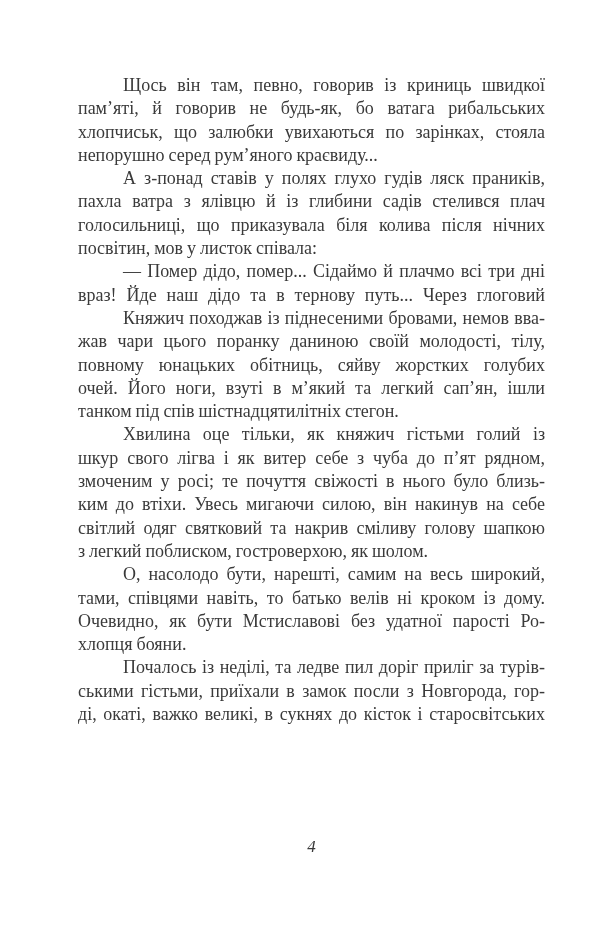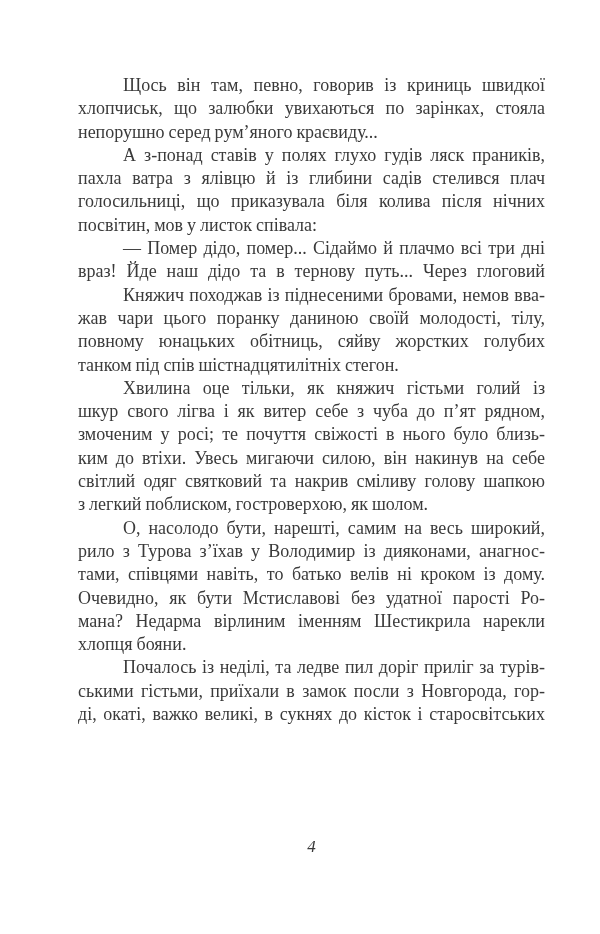--- a/index.html
+++ b/index.html
@@ -51,53 +51,53 @@
     color: #3a3a3a;
   }
 </style>
 </head>
 <body>
 
 <div class="book-page" style="background: rgb(255, 255, 255);">
   <div class="text-block" style="color: rgb(58, 58, 58);">
       <div class="para">
         <div class="line indent just">Щось він там, певно, говорив із криниць швидкої</div>
+        <div class="line just">пам’яті, й говорив не будь-як, бо ватага рибальських</div>
         <div class="line just">хлопчиськ, що залюбки увихаються по зарінках, стояла</div>
         <div class="line">непорушно серед рум’яного краєвиду...</div>
       </div>
       <div class="para">
         <div class="line indent just">А з-понад ставів у полях глухо гудів ляск праників,</div>
         <div class="line just">пахла ватра з ялівцю й із глибини садів стелився плач</div>
         <div class="line just">голосильниці, що приказувала біля колива після нічних</div>
         <div class="line">посвітин, мов у листок співала:</div>
       </div>
       <div class="para">
         <div class="line indent just">— Помер дідо, помер... Сідаймо й плачмо всі три дні</div>
         <div class="line just">враз! Йде наш дідо та в тернову путь... Через глоговий</div>
       </div>
       <div class="para">
         <div class="line indent just">Княжич походжав із піднесеними бровами, немов вва-</div>
         <div class="line just">жав чари цього поранку даниною своїй молодості, тілу,</div>
         <div class="line just">повному юнацьких обітниць, сяйву жорстких голубих</div>
+        <div class="line just">очей. Його ноги, взуті в м’який та легкий сап’ян, ішли</div>
         <div class="line">танком під спів шістнадцятилітніх стегон.</div>
       </div>
       <div class="para">
         <div class="line indent just">Хвилина оце тільки, як княжич гістьми голий із</div>
         <div class="line just">шкур свого лігва і як витер себе з чуба до п’ят рядном,</div>
         <div class="line just">змоченим у росі; те почуття свіжості в нього було близь-</div>
         <div class="line just">ким до втіхи. Увесь мигаючи силою, він накинув на себе</div>
         <div class="line just">світлий одяг святковий та накрив сміливу голову шапкою</div>
         <div class="line">з легкий поблиском, гостроверхою, як шолом.</div>
       </div>
       <div class="para">
         <div class="line indent just">О, насолодо бути, нарешті, самим на весь широкий,</div>
-        <div class="line just">рило з Турова з’їхав у Володимир із дияконами, анагнос-</div>
         <div class="line just">тами, співцями навіть, то батько велів ні кроком із дому.</div>
         <div class="line just">Очевидно, як бути Мстиславові без удатної парості Ро-</div>
-        <div class="line just">мана? Недарма вірлиним іменням Шестикрила нарекли</div>
         <div class="line">хлопця бояни.</div>
       </div>
       <div class="para">
         <div class="line indent just">Почалось із неділі, та ледве пил доріг приліг за турів-</div>
         <div class="line just">ськими гістьми, приїхали в замок посли з Новгорода, гор-</div>
         <div class="line just">ді, окаті, важко великі, в сукнях до кісток і старосвітських</div>
       </div>
     </div>
   <div class="page-number" style="color: rgb(58, 58, 58);">4</div>
 </div>

